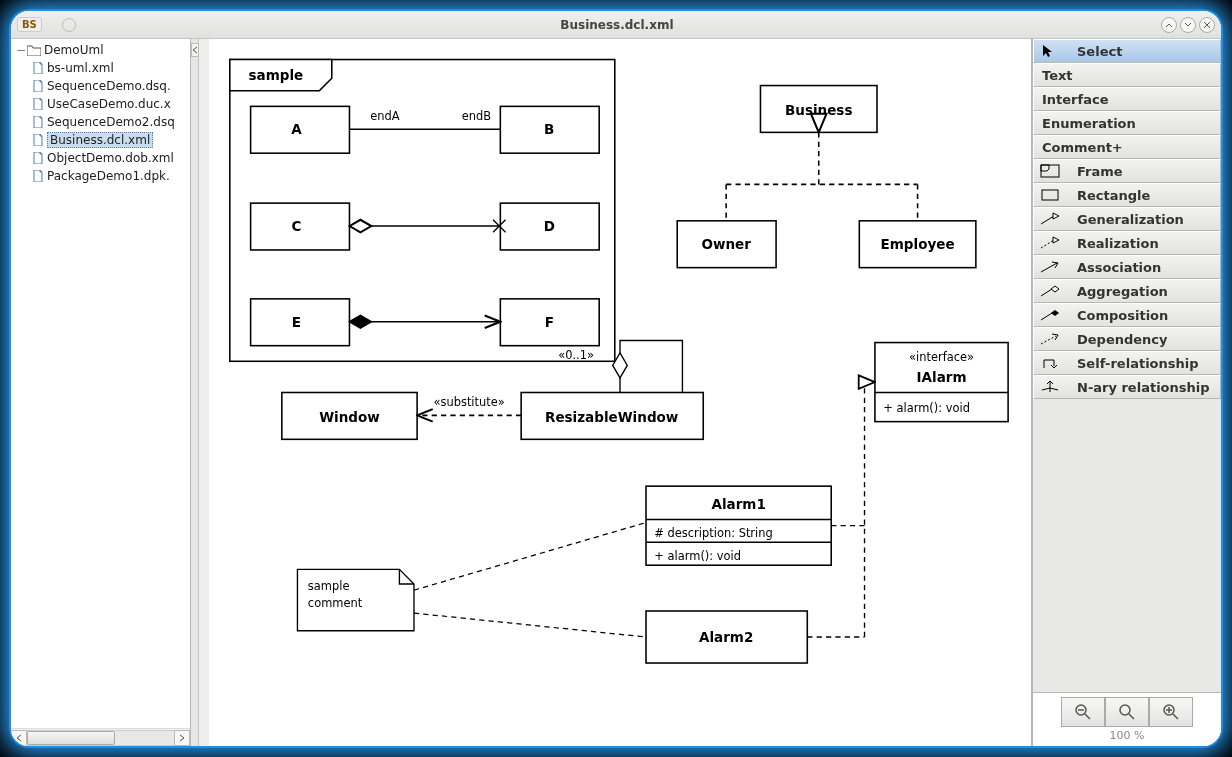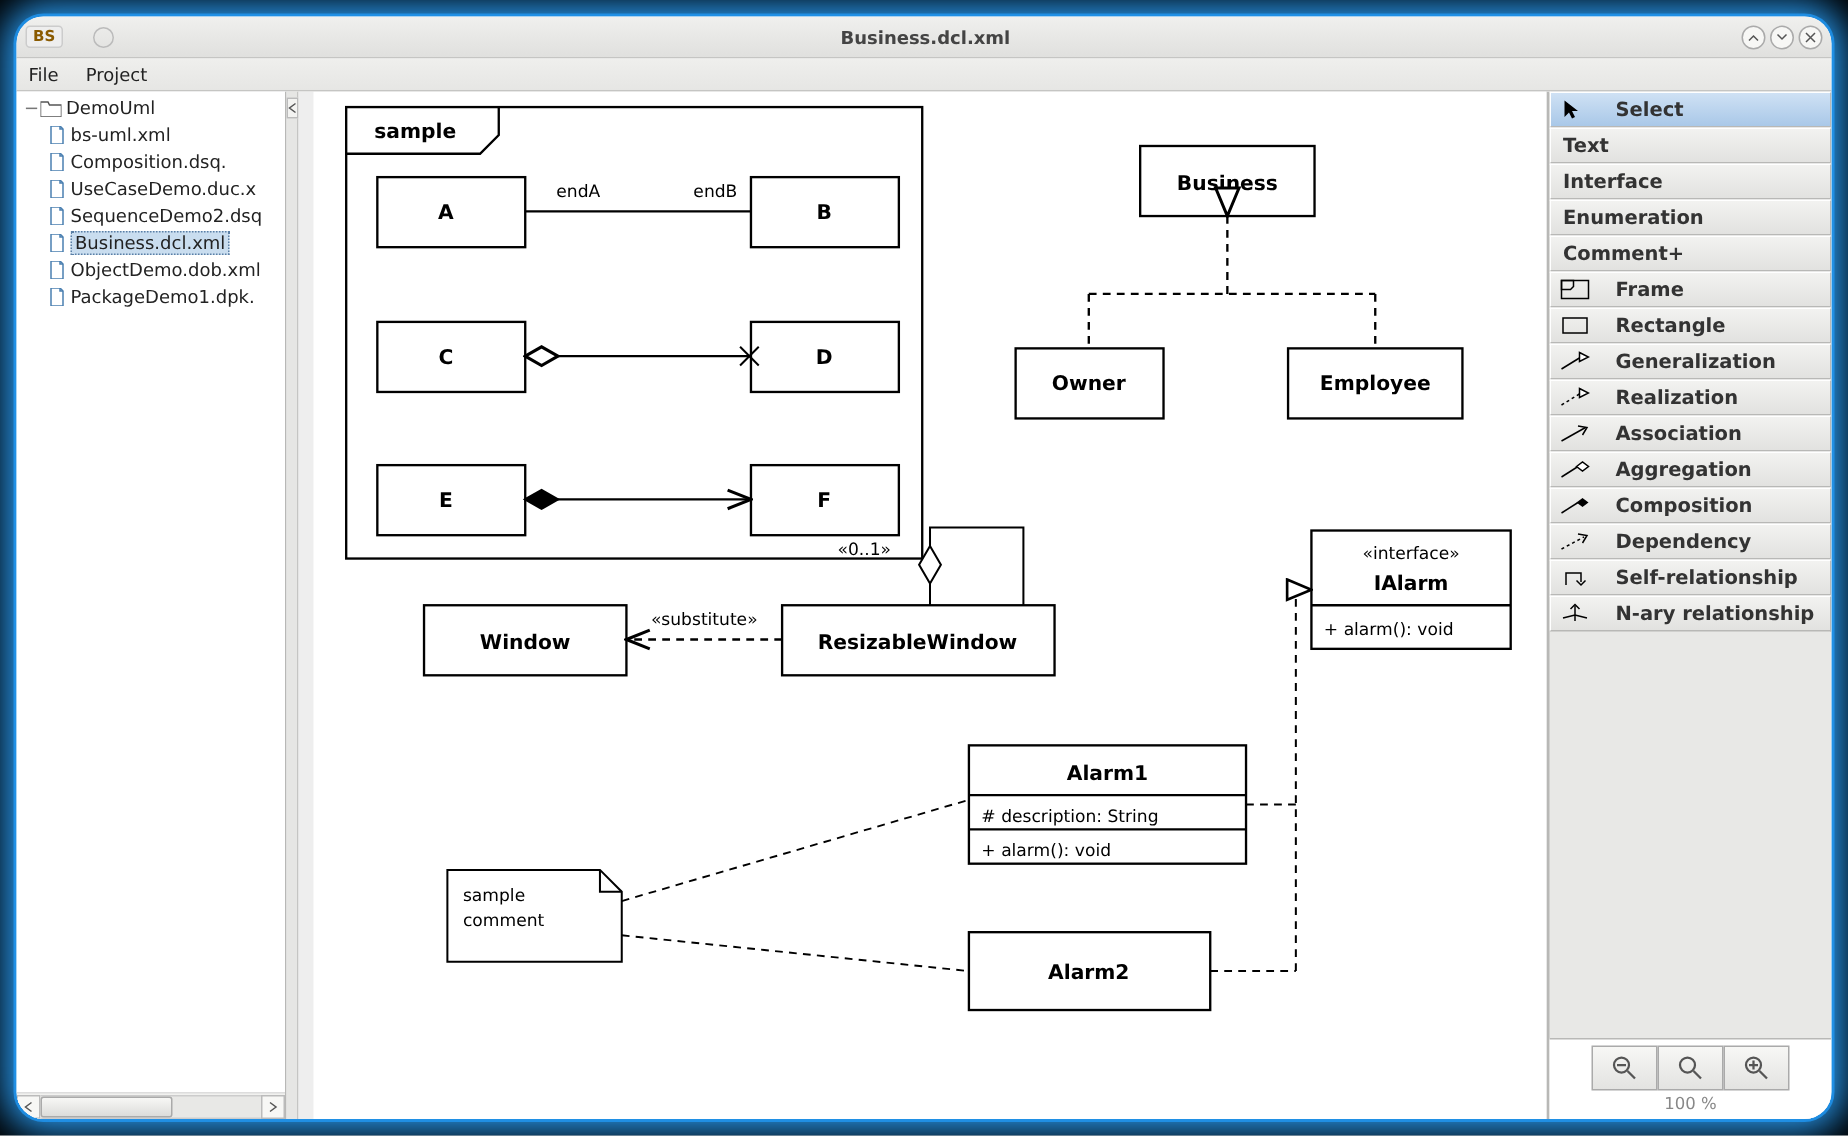--- a/index.html
+++ b/index.html
@@ -81,24 +81,20 @@
           <path d="M1 2 L4 5 L7 2" fill="none" stroke="#555"></path>
         </svg>
       </span>
     <span class="winbtn">
         <svg viewBox="0 0 8 8">
           <path d="M1 1 L7 7 M7 1 L1 7" stroke="#555"></path>
         </svg>
       </span>
   </div>
 
-  <div class="menubar">
-    <span class="mitem">File</span>
-    <span class="mitem">Project</span>
-  </div>
   <div class="body">
 
     <div class="tree-pane">
       <div class="tree-scroll">
         <div class="tree-row">
           <span class="tw">−</span>
           <svg class="foldicon" viewBox="0 0 14 12">
               <path d="M0 2h5l1 2h8v8H0z" fill="#fff" stroke="#555"></path>
             </svg>
           <span class="lbl">DemoUml</span>
@@ -111,21 +107,21 @@
                 <path d="M8 0 v2 h2" fill="none" stroke="#4a7fb0"></path>
               </svg>
               <span class="lbl">bs-uml.xml</span>
             </div>
             <div class="tree-row tree-child">
               <span class="tw"></span>
               <svg class="fileicon" viewBox="0 0 12 12">
                 <path d="M2 0 h6 l2 2 v10 h-8 z" fill="#fff" stroke="#4a7fb0"></path>
                 <path d="M8 0 v2 h2" fill="none" stroke="#4a7fb0"></path>
               </svg>
-              <span class="lbl">Composition.dsq.</span>
+              <span class="lbl">SequenceDemo.dsq.</span>
             </div>
             <div class="tree-row tree-child">
               <span class="tw"></span>
               <svg class="fileicon" viewBox="0 0 12 12">
                 <path d="M2 0 h6 l2 2 v10 h-8 z" fill="#fff" stroke="#4a7fb0"></path>
                 <path d="M8 0 v2 h2" fill="none" stroke="#4a7fb0"></path>
               </svg>
               <span class="lbl">UseCaseDemo.duc.x</span>
             </div>
             <div class="tree-row tree-child">

